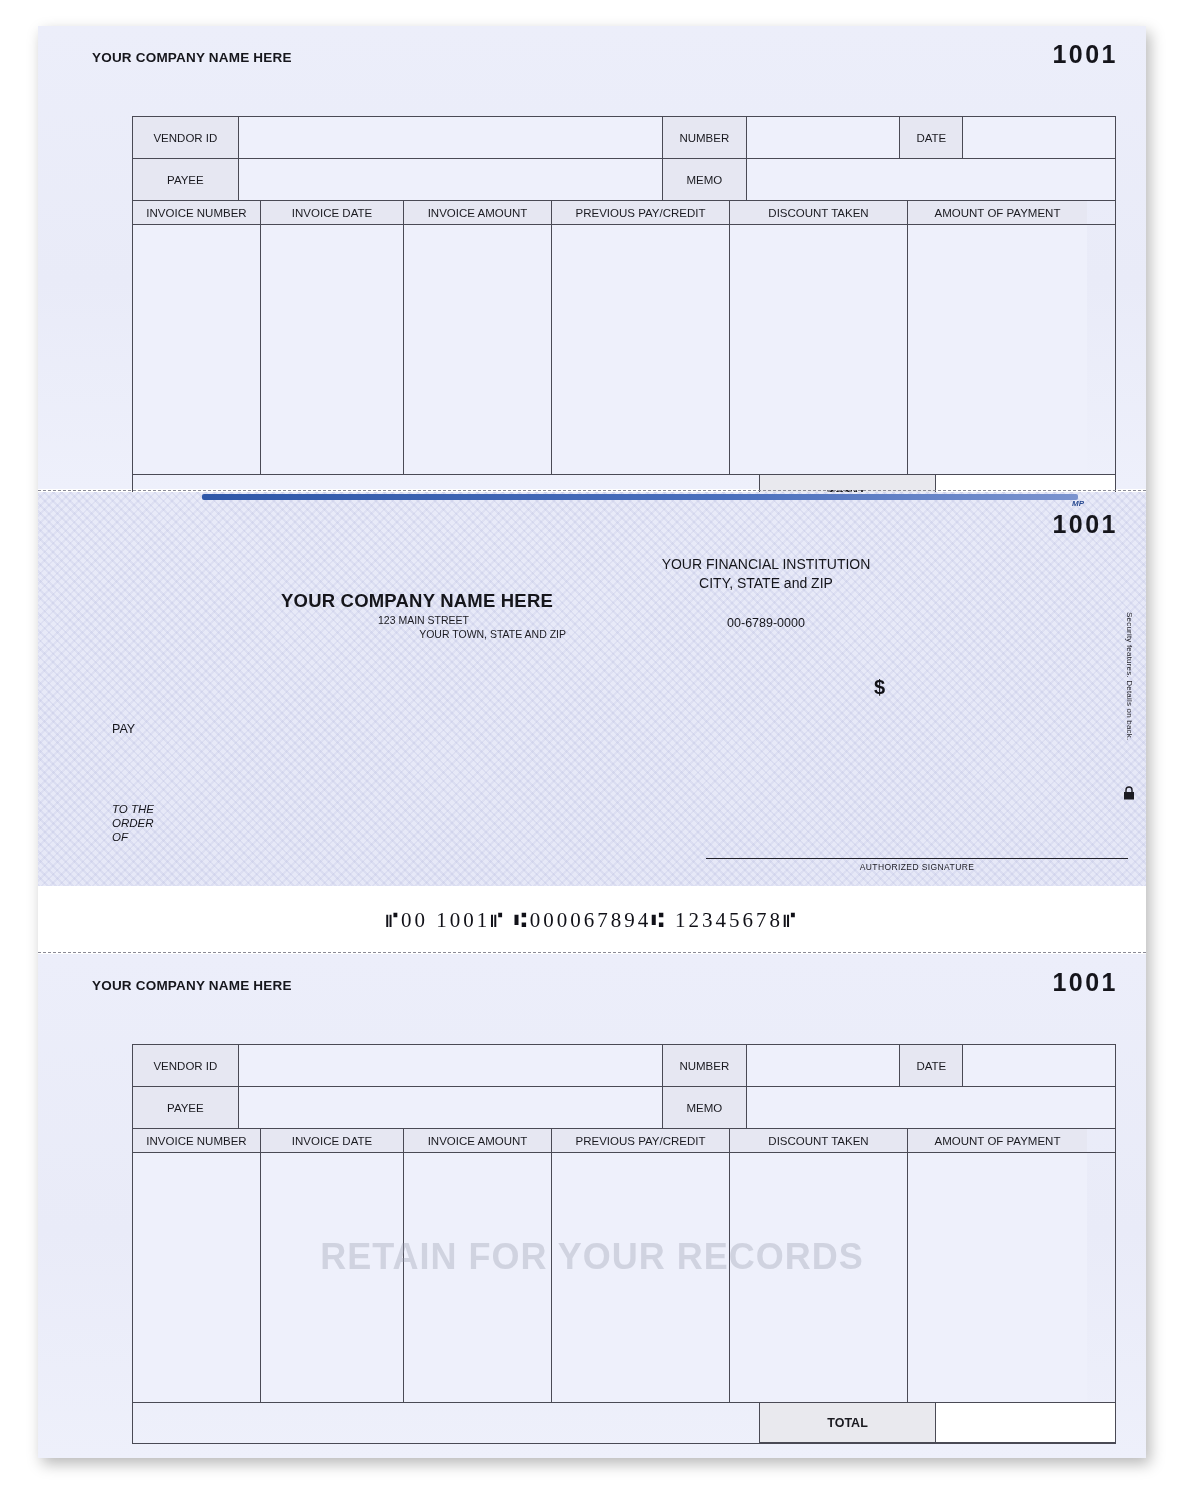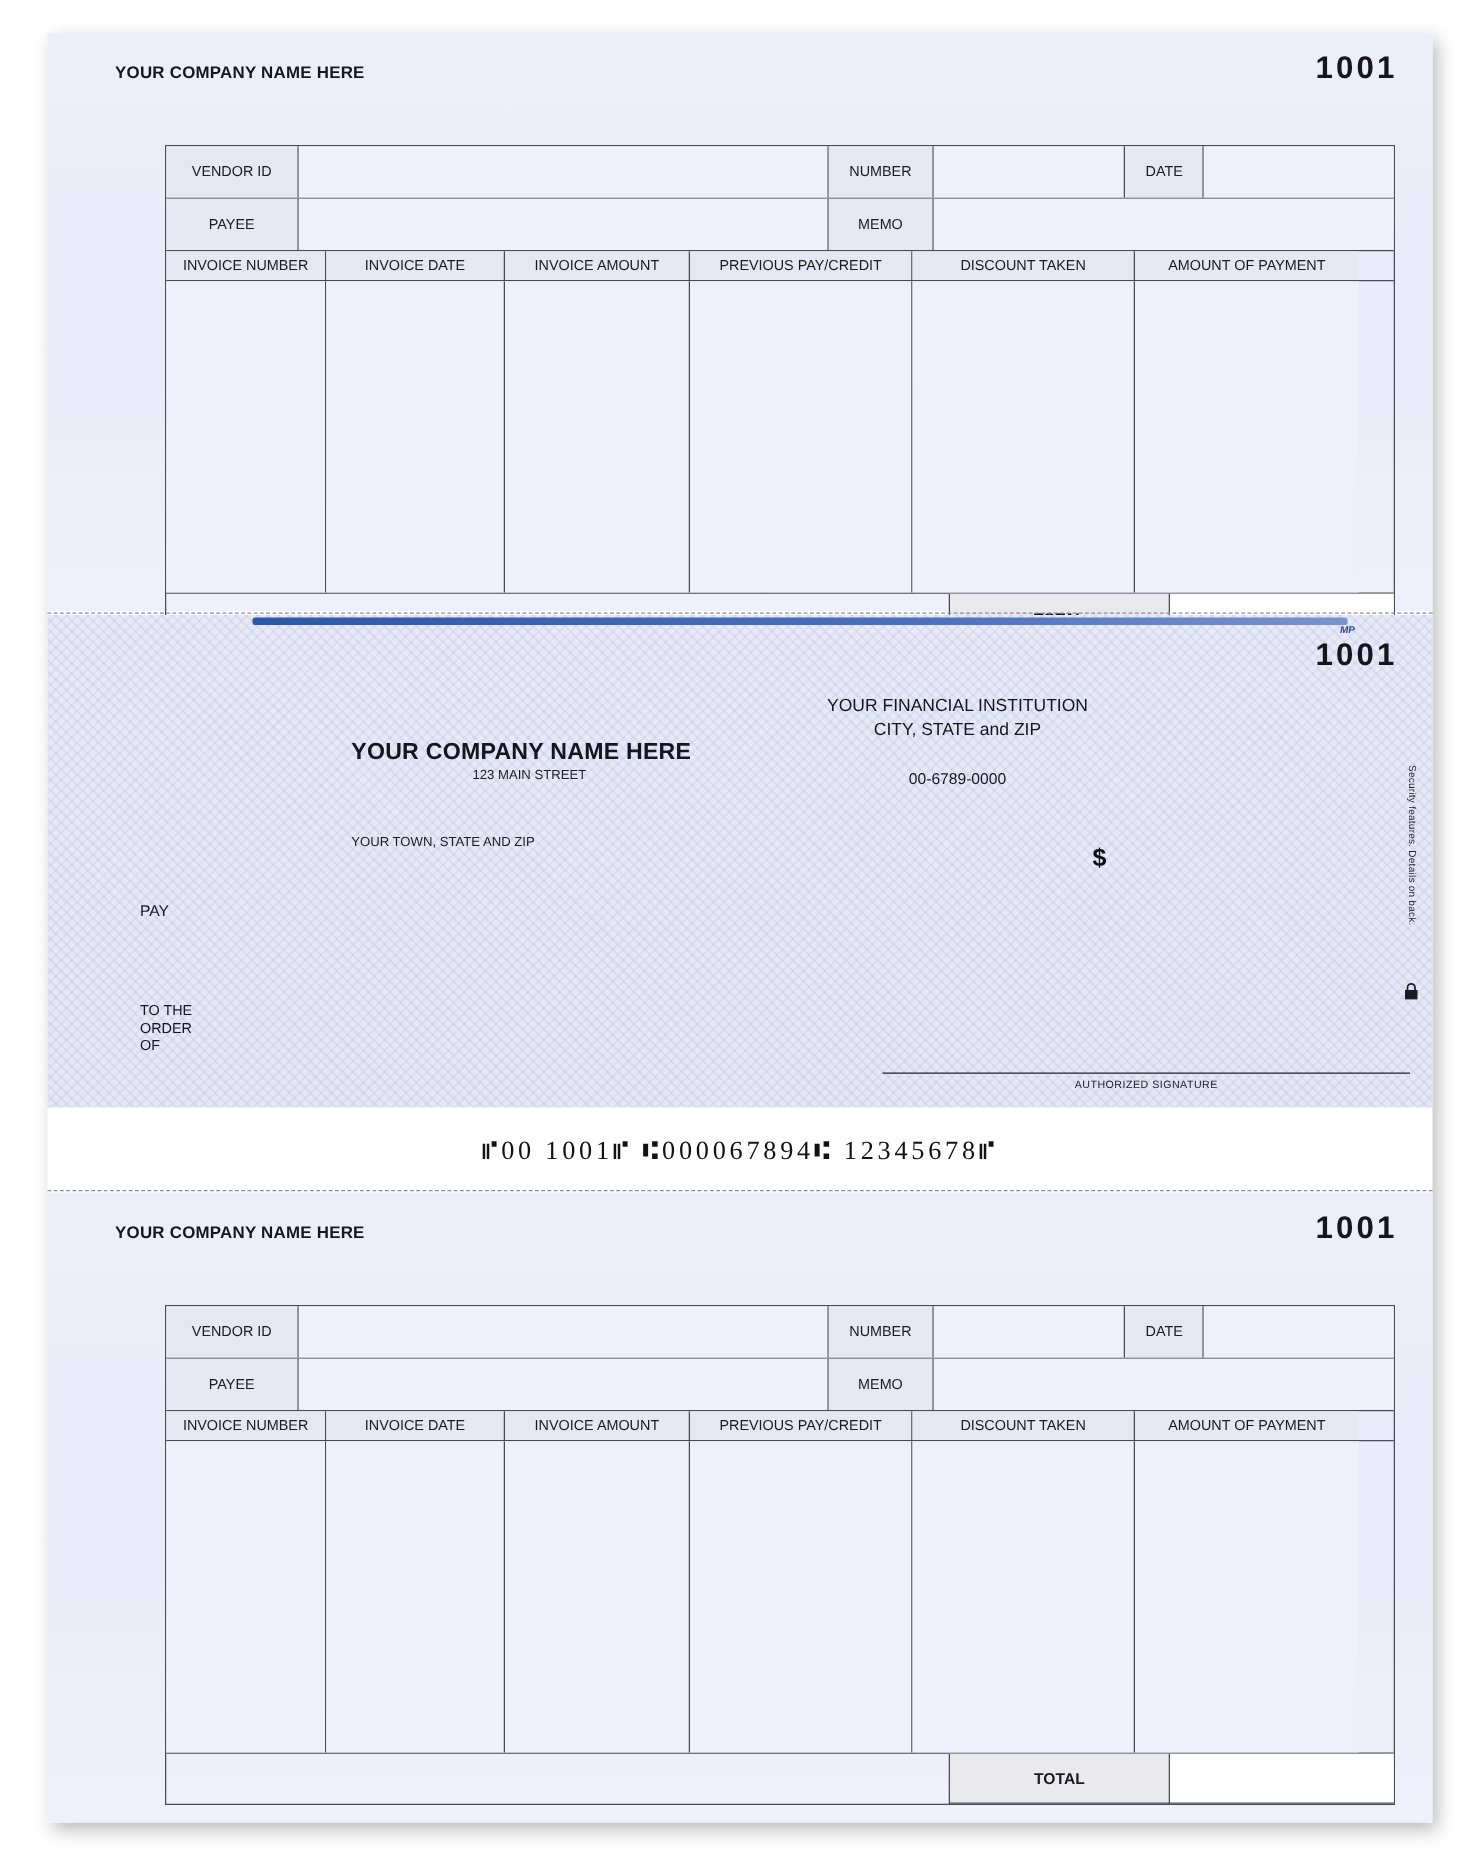--- a/index.html
+++ b/index.html
@@ -234,24 +234,23 @@
     width: 285px;
     text-align: center;
     font-size: 10.5px;
     color: #1b1b22;
   }
   .payer-addr2 {
     position: absolute;
     left: 243px;
     top: 136px;
     width: 285px;
-    text-align: left;
+    text-align: right;
     font-size: 10.5px;
     color: #1b1b22;
-    margin-top: 40px;
   }
   .bank-name {
     position: absolute;
     left: 560px;
     top: 64px;
     width: 336px;
     text-align: center;
     font-size: 14px;
     color: #15151b;
   }
@@ -288,20 +287,21 @@
     font-size: 12.5px;
     color: #15151b;
   }
   .order-label {
     position: absolute;
     left: 74px;
     top: 310px;
     font-size: 11.5px;
     line-height: 1.22;
     color: #15151b;
+    font-style: italic;
   }
   .sig-line {
     position: absolute;
     left: 668px;
     top: 366px;
     width: 422px;
     border-top: 1px solid #22222a;
   }
   .sig-label {
     position: absolute;
@@ -485,15 +485,16 @@
         <div class="cell fill c5"></div>
         <div class="cell fill c6"></div>
       </div>
       <div class="total-row-wrap">
         <div class="cell total-spacer"></div>
         <div class="cell total-lbl">TOTAL</div>
         <div class="cell total-val"></div>
       </div>
     </div>
 
+    <div class="watermark">RETAIN FOR YOUR RECORDS</div>
   </div>
 
 </div>
 
 </body></html>

